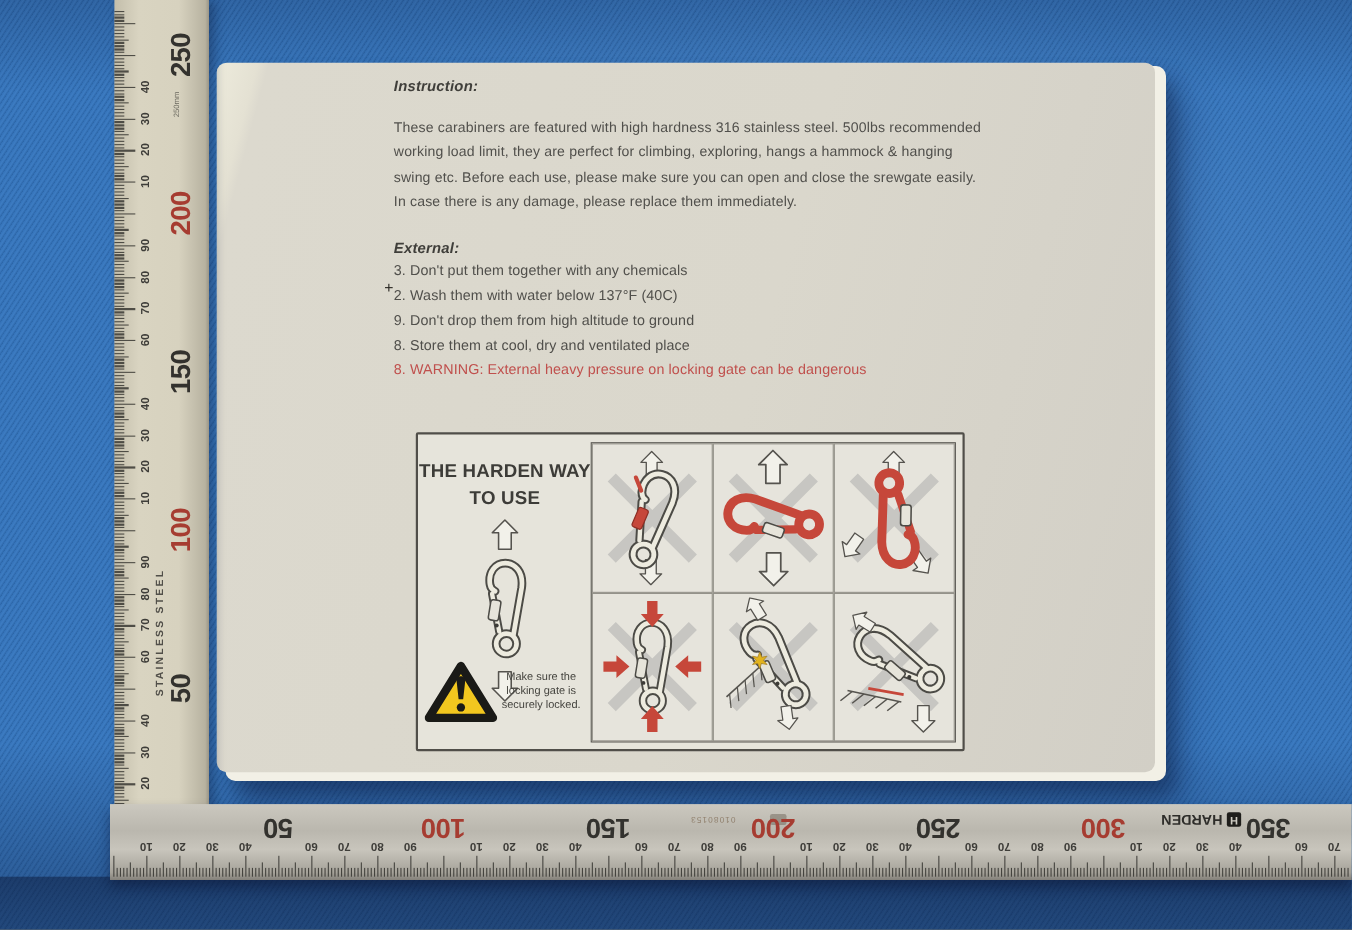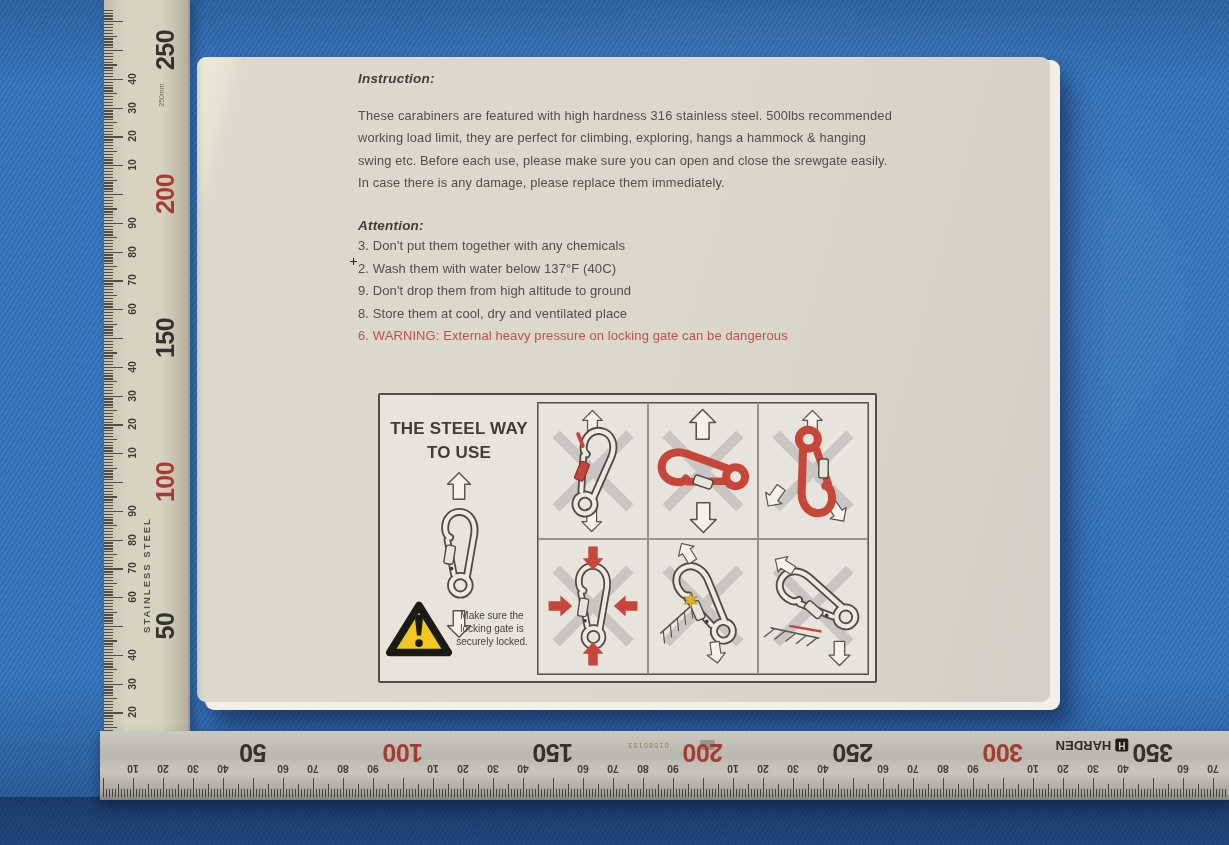--- a/index.html
+++ b/index.html
@@ -117,34 +117,34 @@
 
 <div class="scene">
   <div class="fab-dark"></div>
 
   <div class="backing"></div>
 
   <div class="card">
     <h3 class="inst-head">Instruction:</h3>
     <p class="inst-body">These carabiners are featured with high hardness 316 stainless steel. 500lbs recommended working load limit, they are perfect for climbing, exploring, hangs a hammock &amp; hanging swing etc. Before each use, please make sure you can open and close the srewgate easily. In case there is any damage, please replace them immediately.</p>
 
-    <h3 class="att-head">Attention:</h3>
+    <h3 class="att-head">External:</h3>
     <div class="att-list">
         <div class="att-item">3. Don't put them together with any chemicals</div>
         <div class="att-item">2. Wash them with water below 137°F (40C)</div>
         <div class="att-item">9. Don't drop them from high altitude to ground</div>
         <div class="att-item">8. Store them at cool, dry and ventilated place</div>
-        <div class="att-item red">6. WARNING: External heavy pressure on locking gate can be dangerous</div>
+        <div class="att-item red">8. WARNING: External heavy pressure on locking gate can be dangerous</div>
       </div>
 
     <div class="speck"></div>
 
     <div class="diagram">
       <div class="dg-title">
-        <div>THE STEEL WAY</div>
+        <div>THE HARDEN WAY</div>
         <div>TO USE</div>
       </div>
 
       <svg class="dg-carab" viewBox="0 0 100 190">
         <use href="#ar-o" transform="translate(37,2)"></use>
         <g transform="translate(20,40) scale(1.05)">
           <use href="#cb-dark"></use>
             <use href="#cb-light"></use>
           <use href="#sleeve" class="sleeve-grey" transform="rotate(9 18 52)"></use>
           <circle cx="20.5" cy="67" r="2" fill="#3c3b37"></circle>

